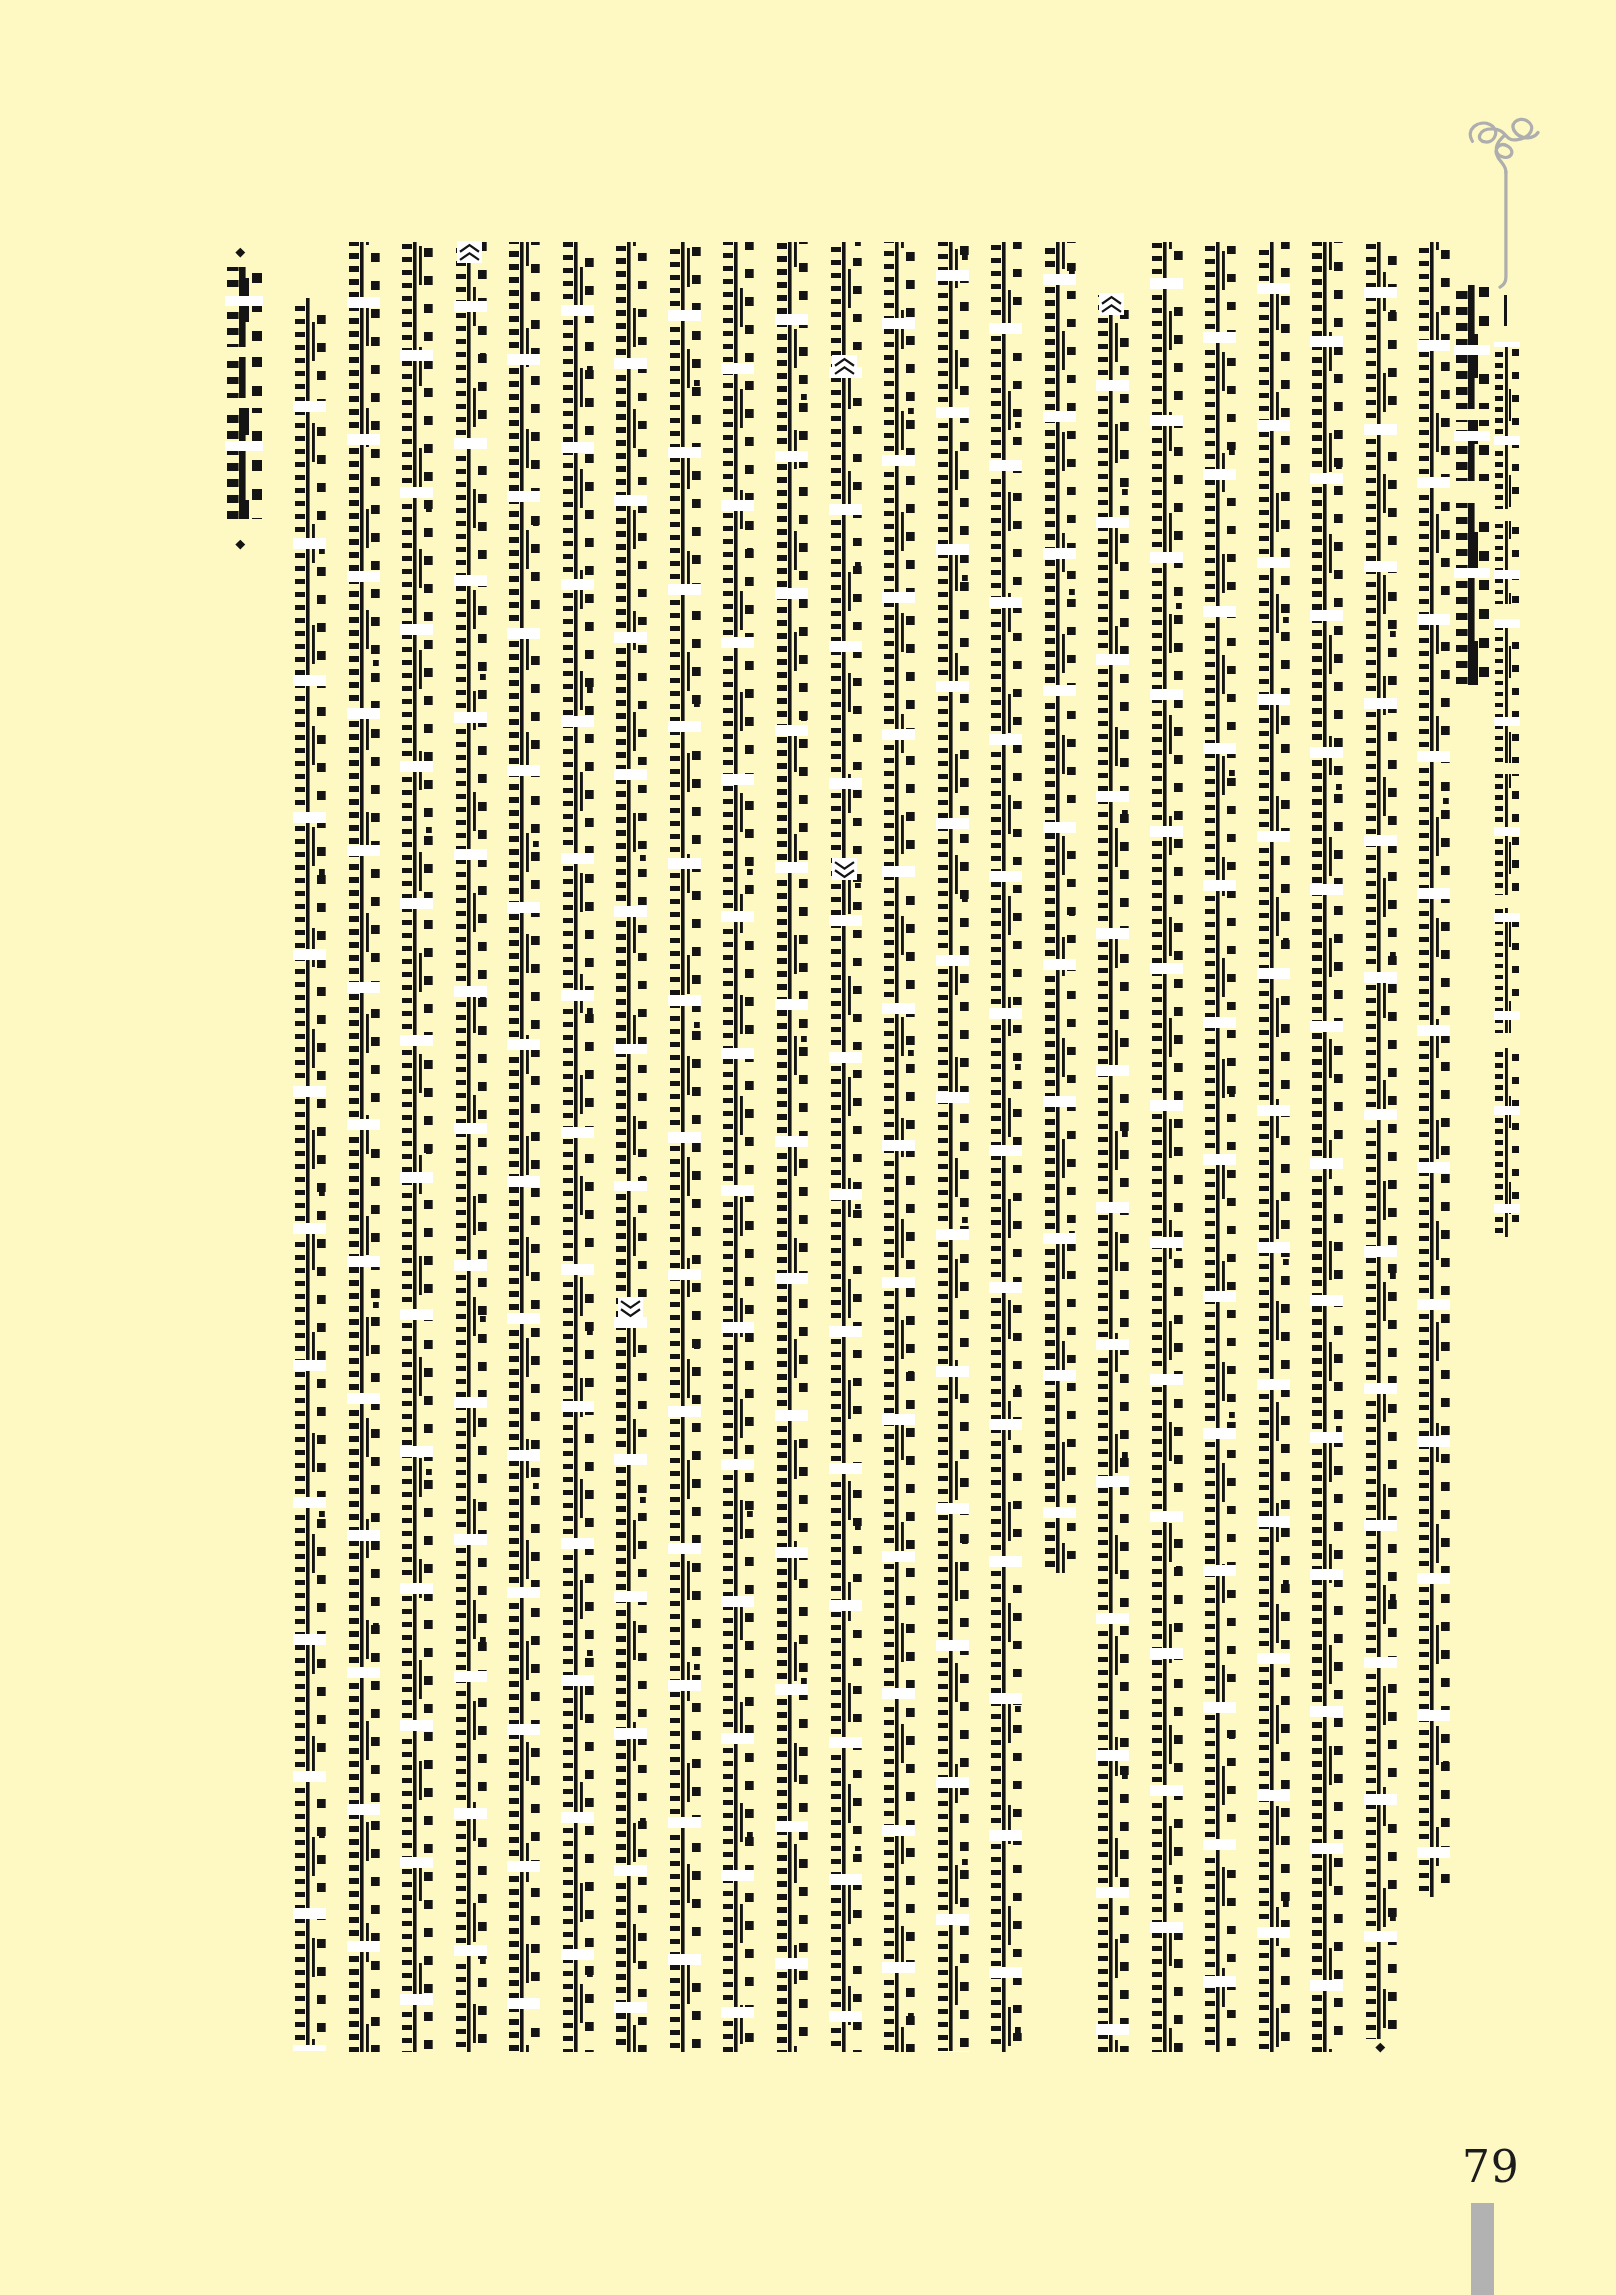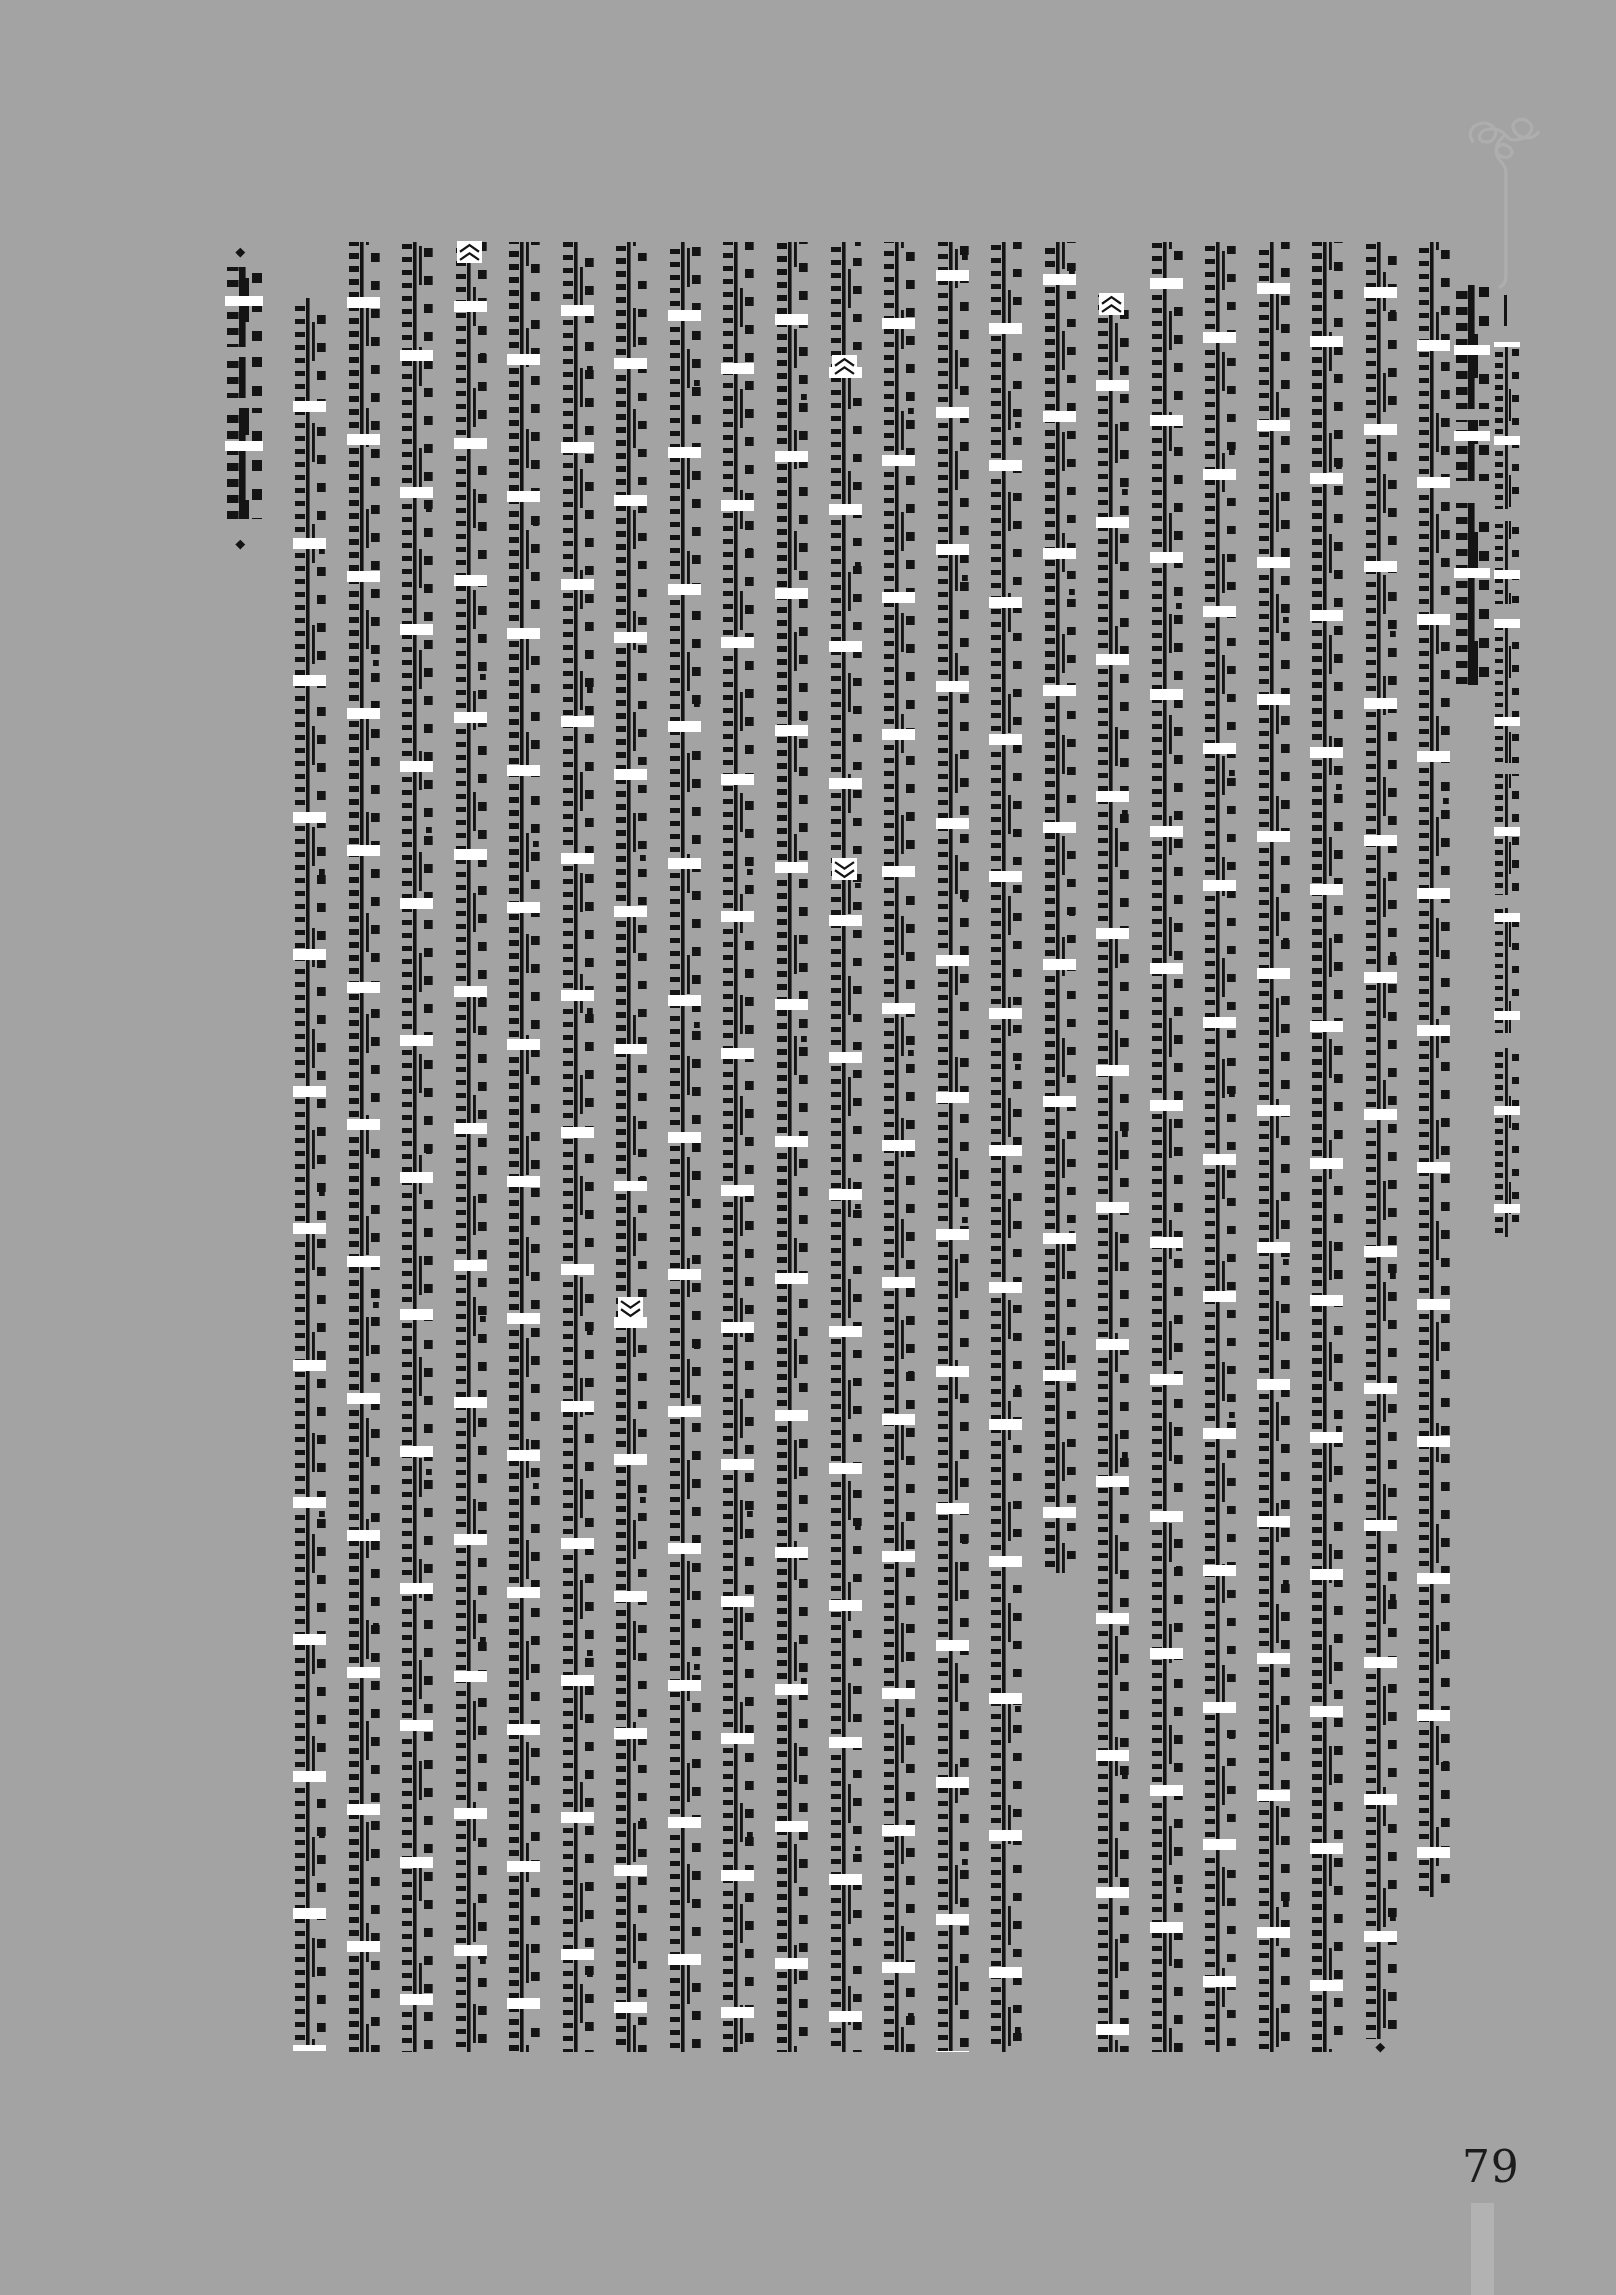--- a/index.html
+++ b/index.html
@@ -1,20 +1,20 @@
 <!DOCTYPE html>
 <html style="font-size:11.6px"><head>
 <meta charset="utf-8">
 <style>
   html,body{margin:0;padding:0;background:#e8e8e8;}
   .page{
     position:relative;
     width:1616px;height:2295px;
     margin:0 auto;
-    background:#a3a3a3;
+    background:#fef9c3;
     overflow:hidden;
     font-family:"DejaVu Serif", serif;
   }
   
   .mcol{position:absolute;}
   .tex{
     position:absolute;left:0;width:100%;
     background-repeat:no-repeat;
   }
   

